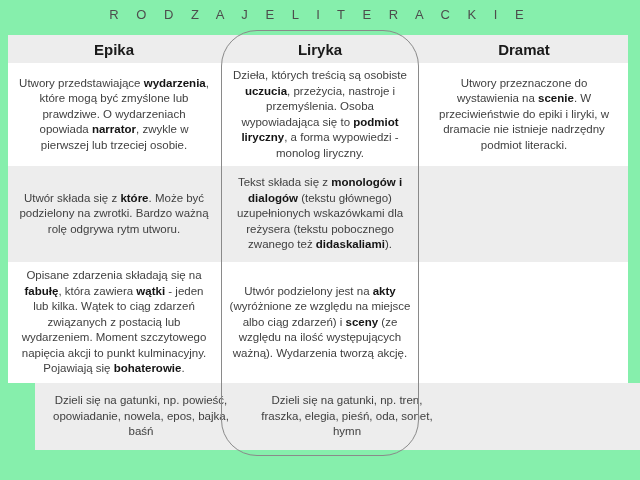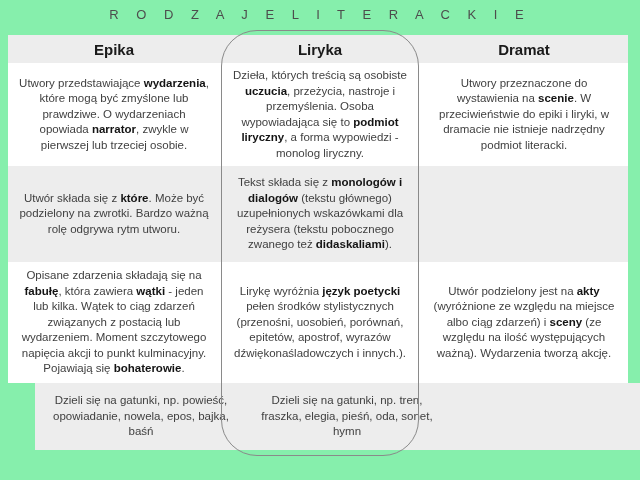--- a/index.html
+++ b/index.html
@@ -112,23 +112,20 @@
     <div class="cell">
         <div class="inner"><span>Tekst składa się z </span><b>monologów i dialogów</b><span> (tekstu głównego) uzupełnionych wskazówkami dla reżysera (tekstu pobocznego zwanego też </span><b>didaskaliami</b><span>).</span></div>
       </div>
   </div>
 
   <div class="band band-r2 white">
     <div class="cell">
         <div class="inner"><span>Opisane zdarzenia składają się na </span><b>fabułę</b><span>, która zawiera </span><b>wątki</b><span> - jeden lub kilka. Wątek to ciąg zdarzeń związanych z postacią lub wydarzeniem. Moment szczytowego napięcia akcji to punkt kulminacyjny. Pojawiają się </span><b>bohaterowie</b><span>.</span></div>
       </div>
     <div class="cell">
-        <div class="inner"><span>Lirykę wyróżnia </span><b>język poetycki</b><span> pełen środków stylistycznych (przenośni, uosobień, porównań, epitetów, apostrof, wyrazów dźwiękonaśladowczych i innych.).</span></div>
-      </div>
-    <div class="cell">
         <div class="inner"><span>Utwór podzielony jest na </span><b>akty</b><span> (wyróżnione ze względu na miejsce albo ciąg zdarzeń) i </span><b>sceny</b><span> (ze względu na ilość występujących ważną). Wydarzenia tworzą akcję.</span></div>
       </div>
   </div>
 
   <div class="band band-r3 gray">
     <div class="cell">
         <div class="inner"><span>Dzieli się na gatunki, np. powieść, opowiadanie, nowela, epos, bajka, baśń</span></div>
       </div>
     <div class="cell">
         <div class="inner"><span>Dzieli się na gatunki, np. tren, fraszka, elegia, pieśń, oda, sonet, hymn</span></div>

